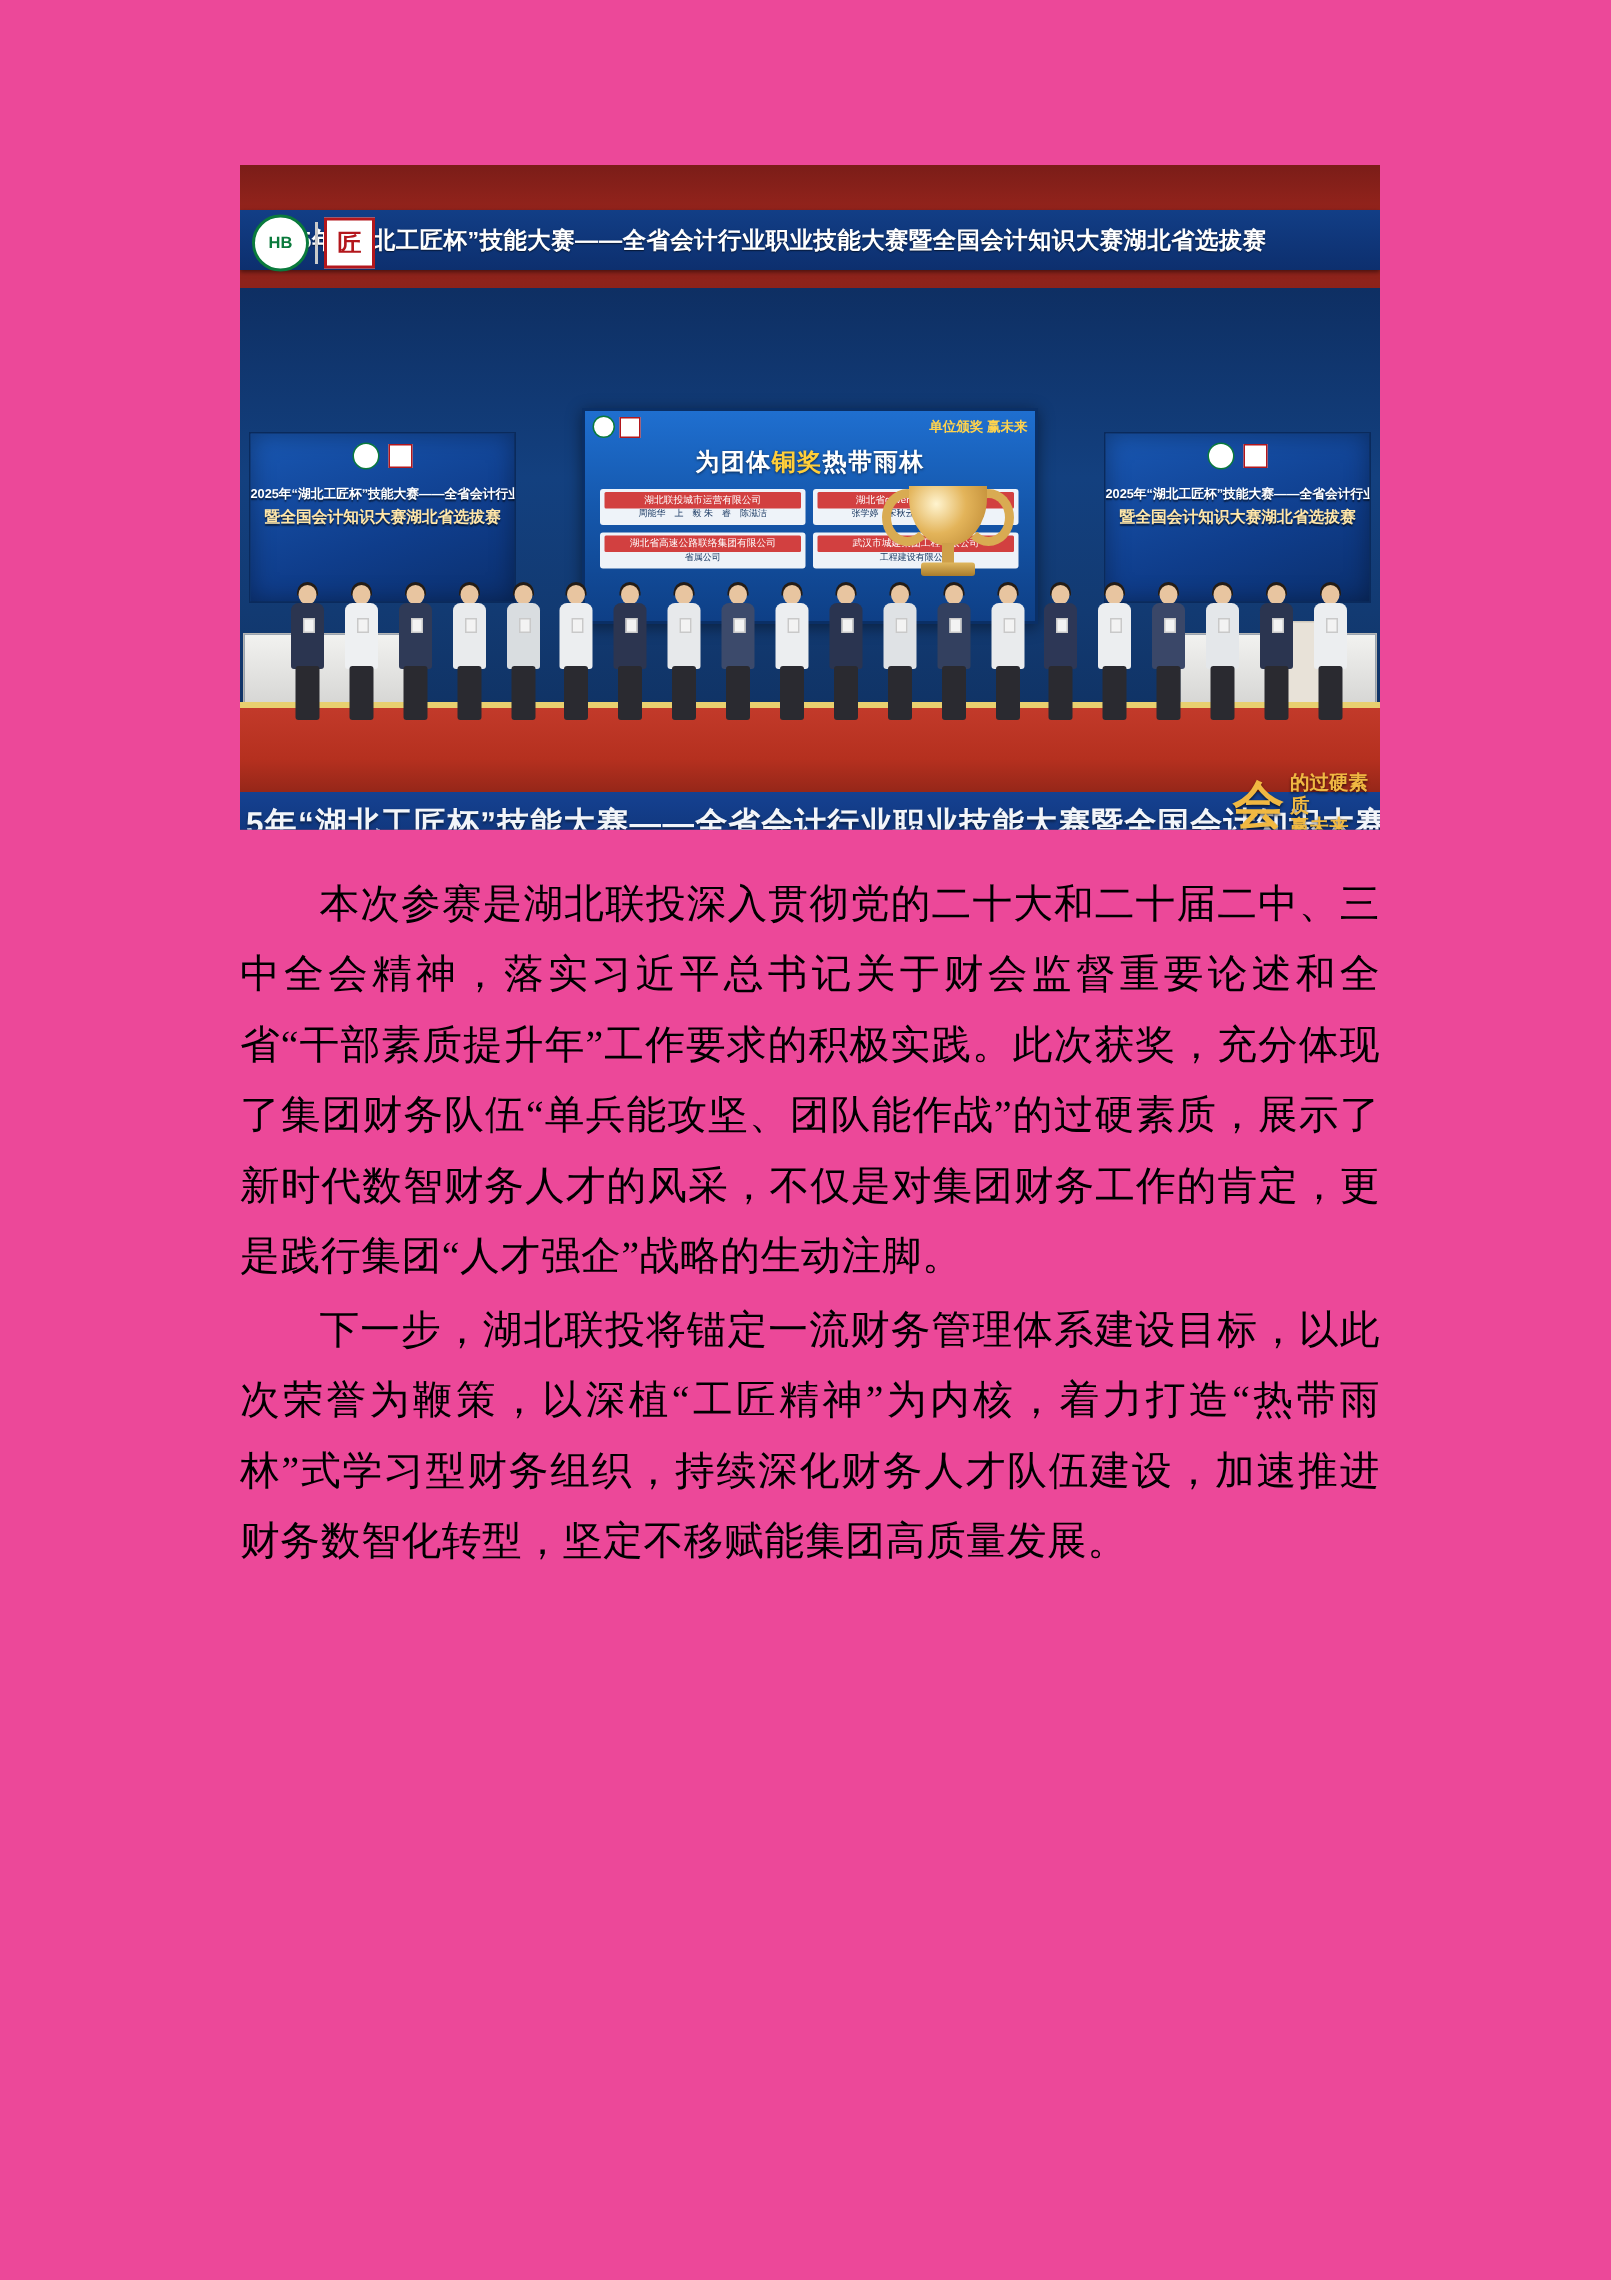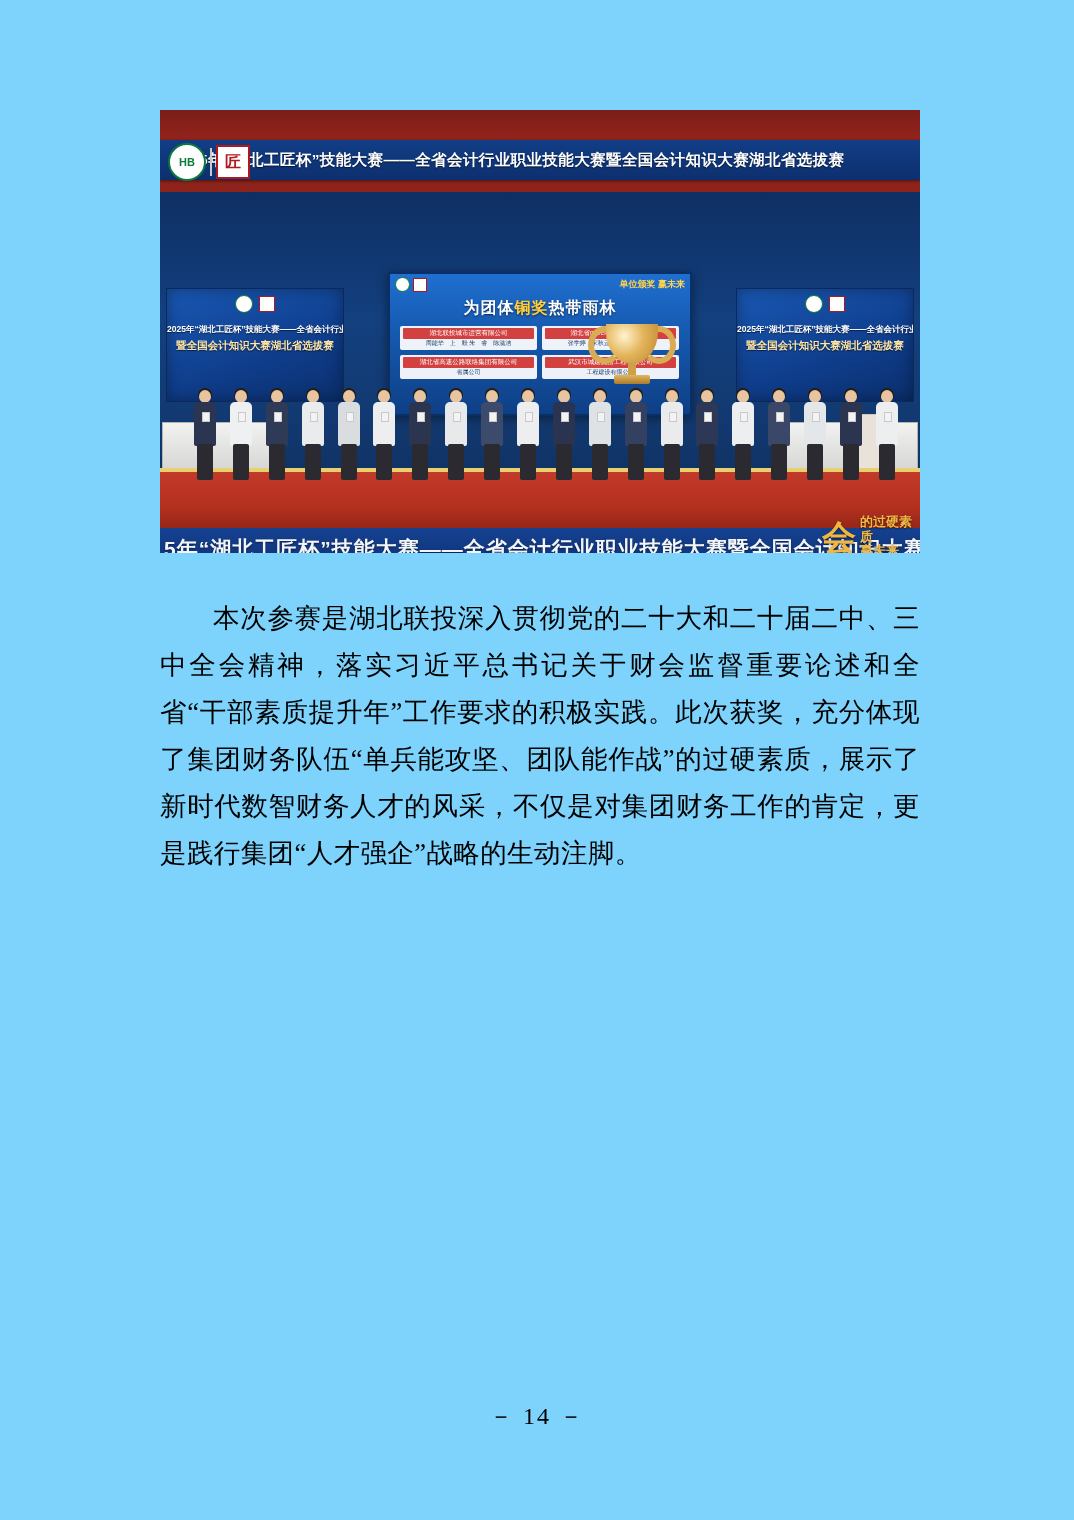--- a/index.html
+++ b/index.html
@@ -12,21 +12,21 @@
     height: 1520px;
     position: relative;
     font-family: "Liberation Serif", "DejaVu Serif", serif;
     overflow: hidden;
   }
   .page {
     position: absolute;
     top: 0; left: 0;
     width: 1074px;
     height: 1520px;
-    background: #7dd3fc;
+    background: #ec4899;
   }
   .content {
     position: absolute;
     left: 160px;
     top: 110px;
     width: 760px;
   }
 
   
   .photo {
@@ -299,21 +299,21 @@
     display:flex; flex-direction:column; justify-content:center;
   }
   .photo .corner-logo .two span {
     font-family:"Liberation Sans", sans-serif;
     font-size: 13px; font-weight:bold; color:#f0b842; line-height:1.15;
     text-shadow: 0 1px 2px rgba(0,0,0,.6);
   }
 
   
   .body-text {
-    margin-top: 42px;
+    margin-top: 26px;
   }
   .body-text p {
     margin: 0 0 2px 0;
     font-size: 26.5px;
     line-height: 47px;
     color: #000000;
     text-align: justify;
     text-indent: 2em;
     font-family: "Liberation Serif", "DejaVu Serif", serif;
     letter-spacing: 0.4px;
@@ -574,18 +574,18 @@
               <span>赢未来</span>
             </div>
           </div>
         </div>
 
       </div>
     </div>
 
     <div class="body-text">
       <p>本次参赛是湖北联投深入贯彻党的二十大和二十届二中、三中全会精神，落实习近平总书记关于财会监督重要论述和全省“干部素质提升年”工作要求的积极实践。此次获奖，充分体现了集团财务队伍“单兵能攻坚、团队能作战”的过硬素质，展示了新时代数智财务人才的风采，不仅是对集团财务工作的肯定，更是践行集团“人才强企”战略的生动注脚。</p>
+      <p>下一步，湖北联投将锚定一流财务管理体系建设目标，以此次荣誉为鞭策，以深植“工匠精神”为内核，着力打造“热带雨林”式学习型财务组织，持续深化财务人才队伍建设，加速推进财务数智化转型，坚定不移赋能集团高质量发展。</p>
     </div>
 
   </div>
 
-  <div class="page-number">－ 14 －</div>
 </div>
 
 </body></html>

